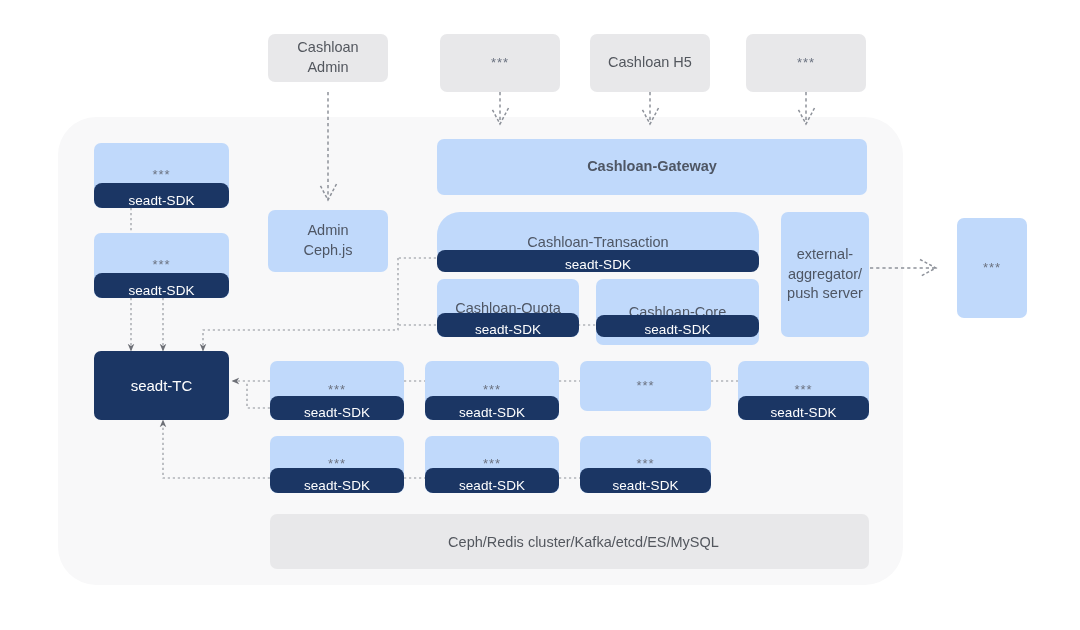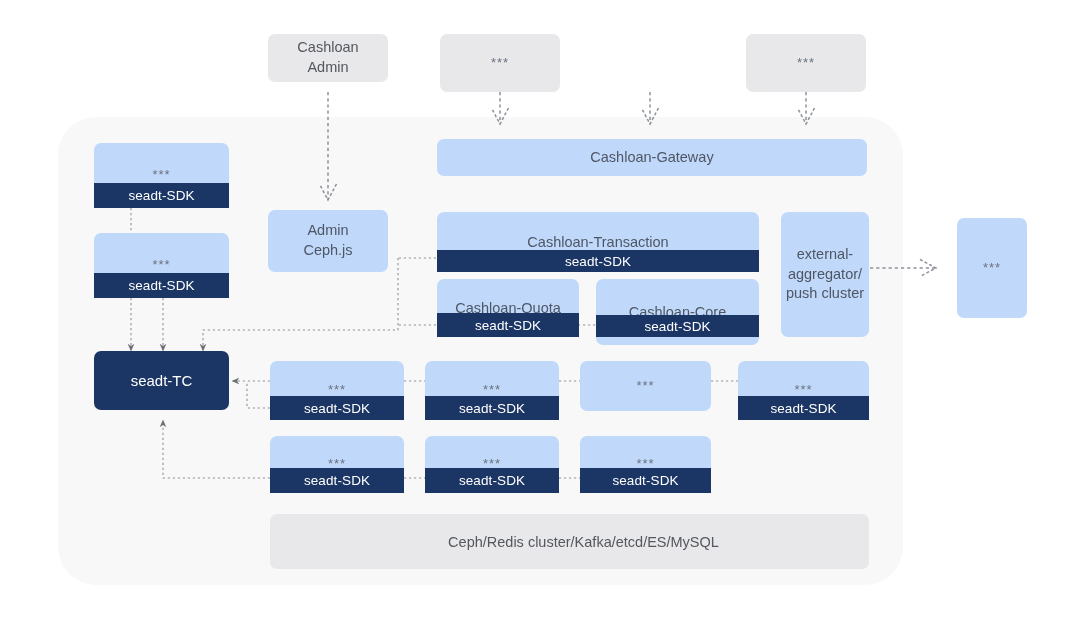--- a/index.html
+++ b/index.html
@@ -75,22 +75,22 @@
     border-radius:7px;
     display:flex;align-items:center;justify-content:center;
     text-align:center;
     color:#4e5664;
     font-size:14.5px;
     line-height:1.3;
   }
   .card .sdk{
     position:absolute;left:0;right:0;bottom:0;
     background:#1b3664;
-    border-radius:0;
-    display:flex;align-items:center;justify-content:center;
+    border-radius:8px;
+    display:flex;align-items:flex-end;justify-content:center;
     color:#ffffff;
     font-size:13.5px;
     letter-spacing:.1px;
   }
   
   .stars{color:#6b7280;font-size:13px;letter-spacing:1px;}
 </style>
 </head>
 <body>
 
@@ -164,26 +164,29 @@
     <span>
       <span>Cashloan</span><br>
       <span>Admin</span>
     </span>
   </div>
 
   <div class="node client" style="left:440px;top:34px;width:120px;height:58px;">
     <span class="stars">***</span>
   </div>
 
+  <div class="node client" style="left:590px;top:34px;width:120px;height:58px;">
+    <span>Cashloan H5</span>
+  </div>
 
   <div class="node client" style="left:746px;top:34px;width:120px;height:58px;">
     <span class="stars">***</span>
   </div>
 
-  <div class="node blue" style="left:437px;top:139px;width:430px;height:37px;">
+  <div class="node blue" style="left:437px;top:139px;width:430px;height:56px;font-weight:bold;">
     <span>Cashloan-Gateway</span>
   </div>
 
   <div class="card" style="left:94px;top:143px;width:135px;height:65px;">
     <div class="body" style="height:65px;">
       <span class="stars">***</span>
     </div>
     <div class="sdk" style="height:25px;">
       <span>seadt-SDK</span>
     </div>
@@ -199,21 +202,21 @@
   </div>
 
   <div class="node blue" style="left:268px;top:210px;width:120px;height:62px;">
     <span>
       <span>Admin</span><br>
       <span>Ceph.js</span>
     </span>
   </div>
 
   <div class="card" style="left:437px;top:212px;width:322px;height:60px;">
-    <div class="body" style="height:60px;">
+    <div class="body" style="height:60px;border-radius:23px;">
       <span>Cashloan-Transaction</span>
     </div>
     <div class="sdk" style="height:22px;">
       <span>seadt-SDK</span>
     </div>
   </div>
 
   <div class="card" style="left:437px;top:279px;width:142px;height:58px;">
     <div class="body" style="height:58px;">
       <span>Cashloan-Quota</span>
@@ -229,29 +232,29 @@
     </div>
     <div class="sdk" style="height:22px;">
       <span>seadt-SDK</span>
     </div>
   </div>
 
   <div class="node blue" style="left:781px;top:212px;width:88px;height:125px;">
     <span>
       <span>external-</span><br>
       <span>aggregator/</span><br>
-      <span>push cluster</span>
+      <span>push server</span>
     </span>
   </div>
 
   <div class="node blue" style="left:957px;top:218px;width:70px;height:100px;">
     <span class="stars">***</span>
   </div>
 
-  <div class="node navy" style="left:94px;top:351px;width:135px;height:59px;">
+  <div class="node navy" style="left:94px;top:351px;width:135px;height:69px;">
     <span style="font-size:15px;">seadt-TC</span>
   </div>
 
   <div class="card" style="left:270px;top:361px;width:134px;height:59px;">
     <div class="body" style="height:59px;">
       <span class="stars">***</span>
     </div>
     <div class="sdk" style="height:24px;">
       <span>seadt-SDK</span>
     </div>

